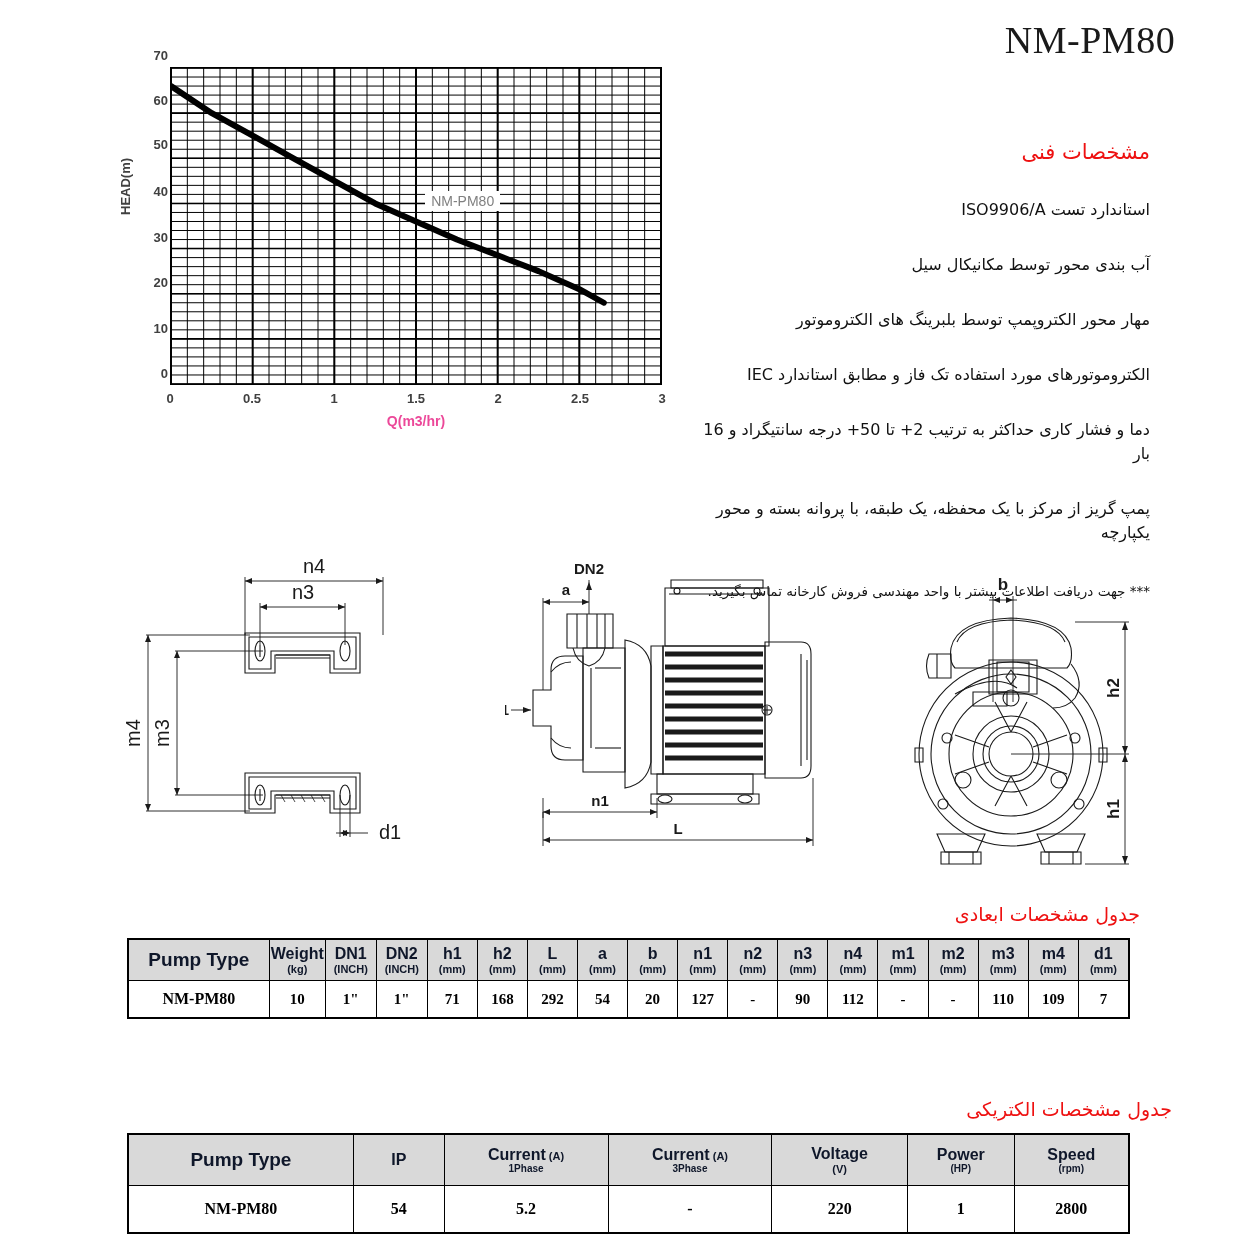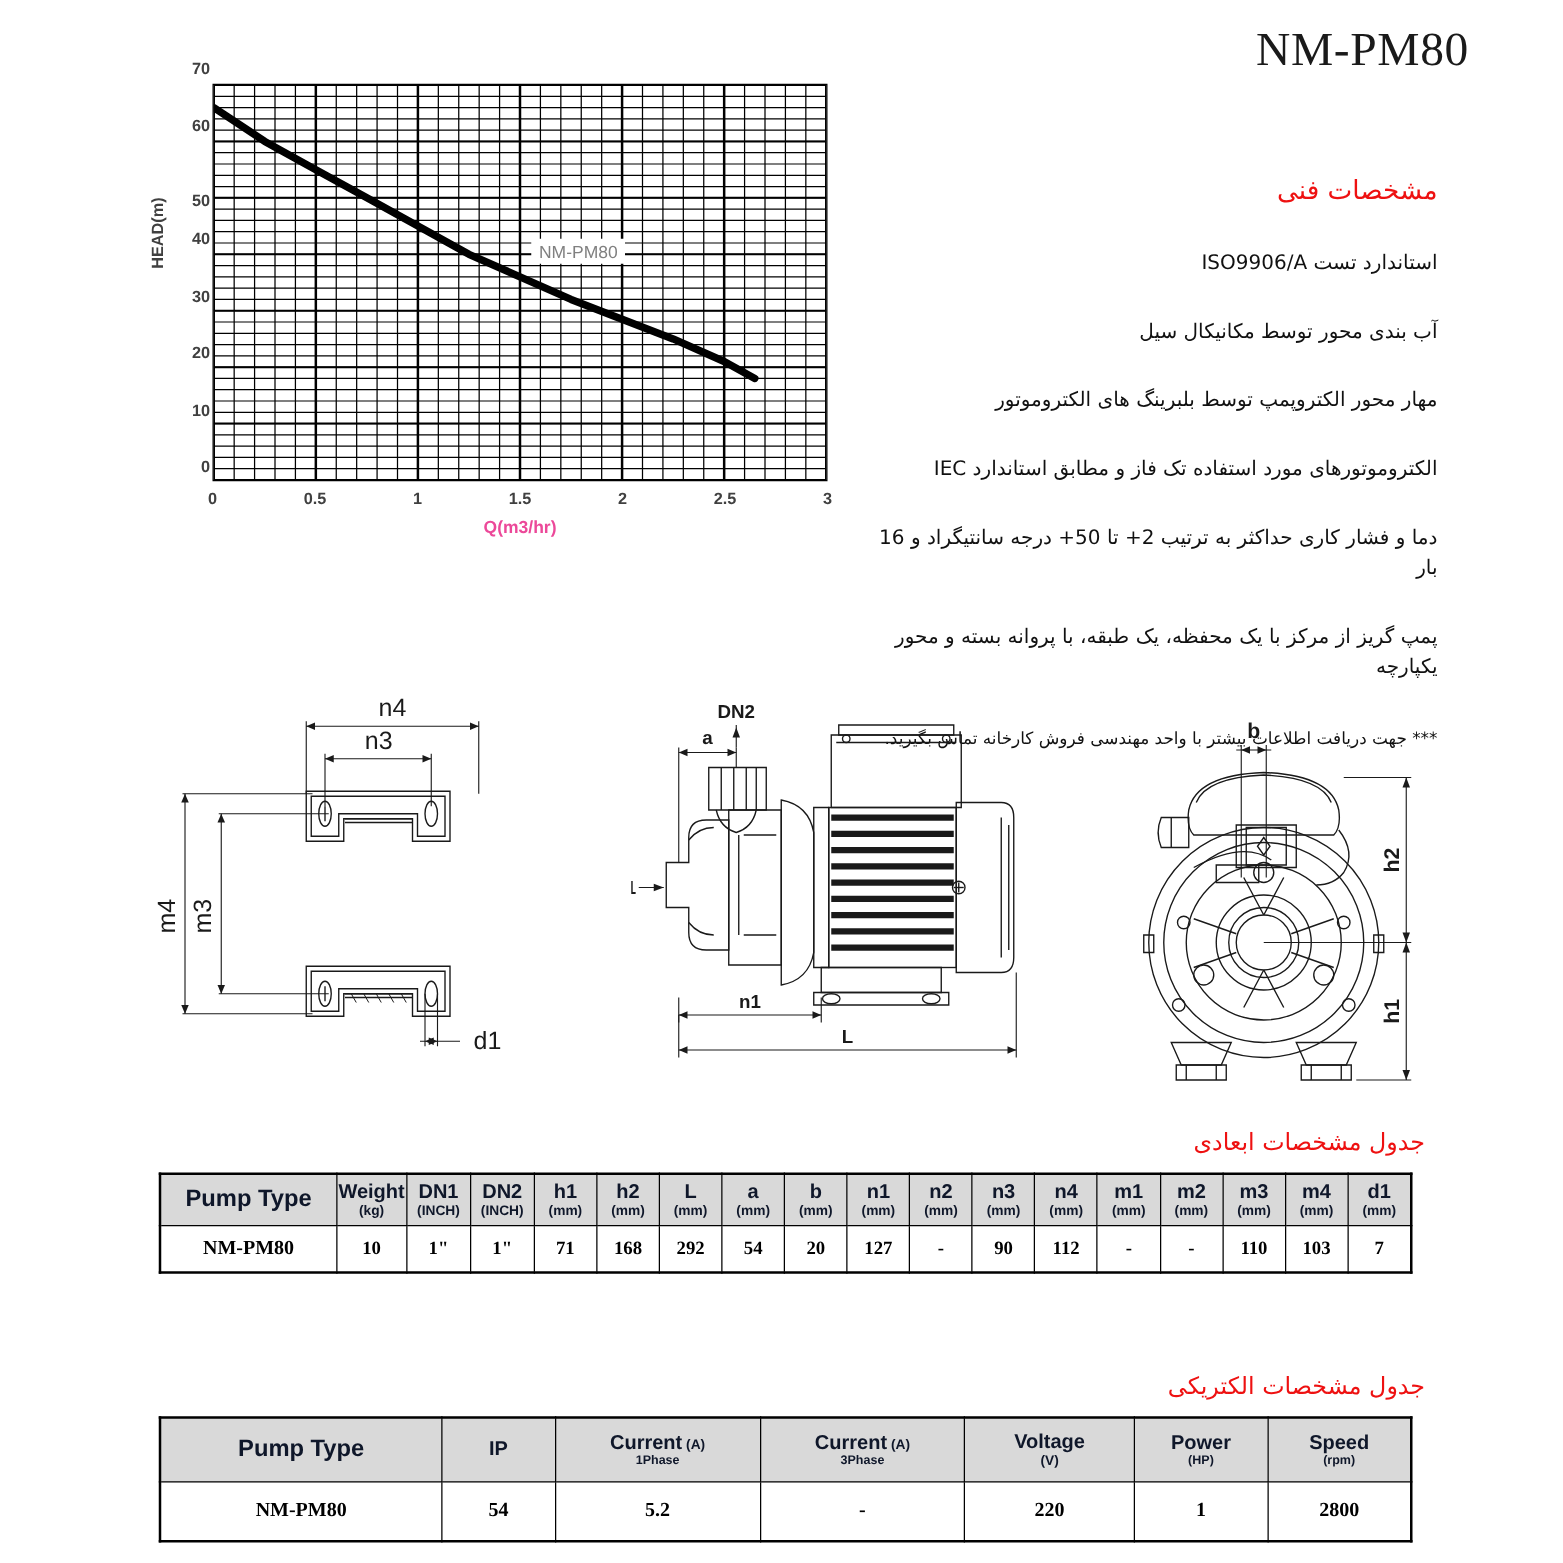--- a/index.html
+++ b/index.html
@@ -75,21 +75,21 @@
   #drawing-front{left:885px;top:552px;width:255px;height:325px;}
   .drawing svg{display:block;width:100%;height:100%;}
 
   
   .table-heading{
     position:absolute;text-align:right;direction:rtl;
     font-size:19px;color:#ee1111;
     font-family:"DejaVu Sans",sans-serif;
   }
   #dim-heading{left:640px;top:903px;width:500px;}
-  #elec-heading{left:640px;top:1098px;width:500px;}
+  #elec-heading{left:672px;top:1098px;width:500px;}
 
   table{border-collapse:collapse;position:absolute;background:#fff;}
   table th,table td{
     border:1px solid #000;text-align:center;vertical-align:middle;
   }
   table th{
     background:#d9d9d9;color:#0f172a;
     font-family:"Liberation Sans",sans-serif;font-weight:bold;
     line-height:1.12;padding:5px 1px;
   }
@@ -122,21 +122,21 @@
   <div id="model-title">NM-PM80</div>
 
   <div id="chart-block">
     <div id="chart-ylabel">HEAD(m)</div>
     <div id="chart-yticks">
         <span style="top: 318px;">0</span>
         <span style="top: 272.571px;">10</span>
         <span style="top: 227.143px;">20</span>
         <span style="top: 181.714px;">30</span>
         <span style="top: 136.286px;">40</span>
-        <span style="top: 105px;">50</span>
+        <span style="top: 89px;">50</span>
         <span style="top: 45.4286px;">60</span>
         <span style="top: 0px;">70</span>
       </div>
     <div id="plot-area">
       <svg id="grid-svg" viewBox="0 0 492 318" preserveAspectRatio="none">
           <line x1="0" y1="0" x2="0" y2="318" stroke="#000" stroke-width="1"></line>
           <line x1="16.4" y1="0" x2="16.4" y2="318" stroke="#000" stroke-width="1"></line>
           <line x1="32.8" y1="0" x2="32.8" y2="318" stroke="#000" stroke-width="1"></line>
           <line x1="49.20000000000001" y1="0" x2="49.20000000000001" y2="318" stroke="#000" stroke-width="1"></line>
           <line x1="65.6" y1="0" x2="65.6" y2="318" stroke="#000" stroke-width="1"></line>
@@ -529,21 +529,21 @@
           <td>292</td>
           <td>54</td>
           <td>20</td>
           <td>127</td>
           <td>-</td>
           <td>90</td>
           <td>112</td>
           <td>-</td>
           <td>-</td>
           <td>110</td>
-          <td>103</td>
+          <td>109</td>
           <td>7</td>
         </tr>
       </tbody>
   </table>
 
   <div id="elec-heading" class="table-heading">جدول مشخصات الکتریکی</div>
   <table id="elec-table">
     <thead>
         <tr id="elec-head-row">
           <th class="wide" style="width: 230px;"><span>Pump Type</span></th>

